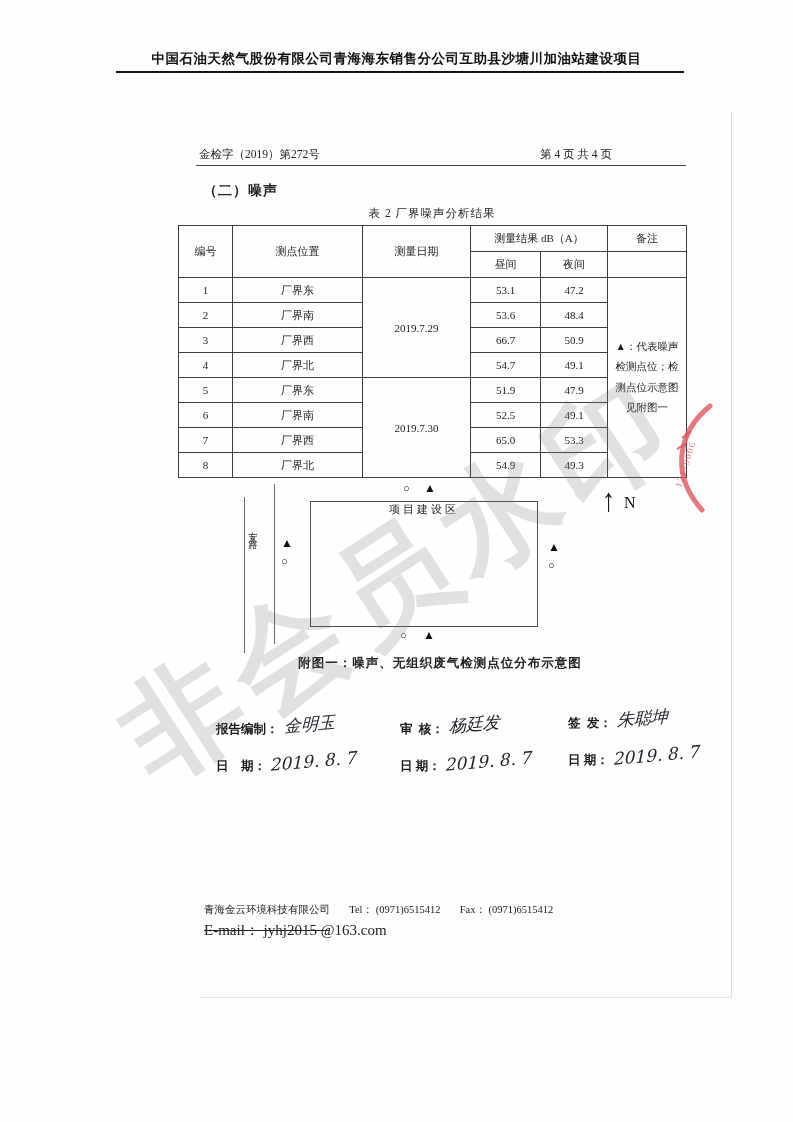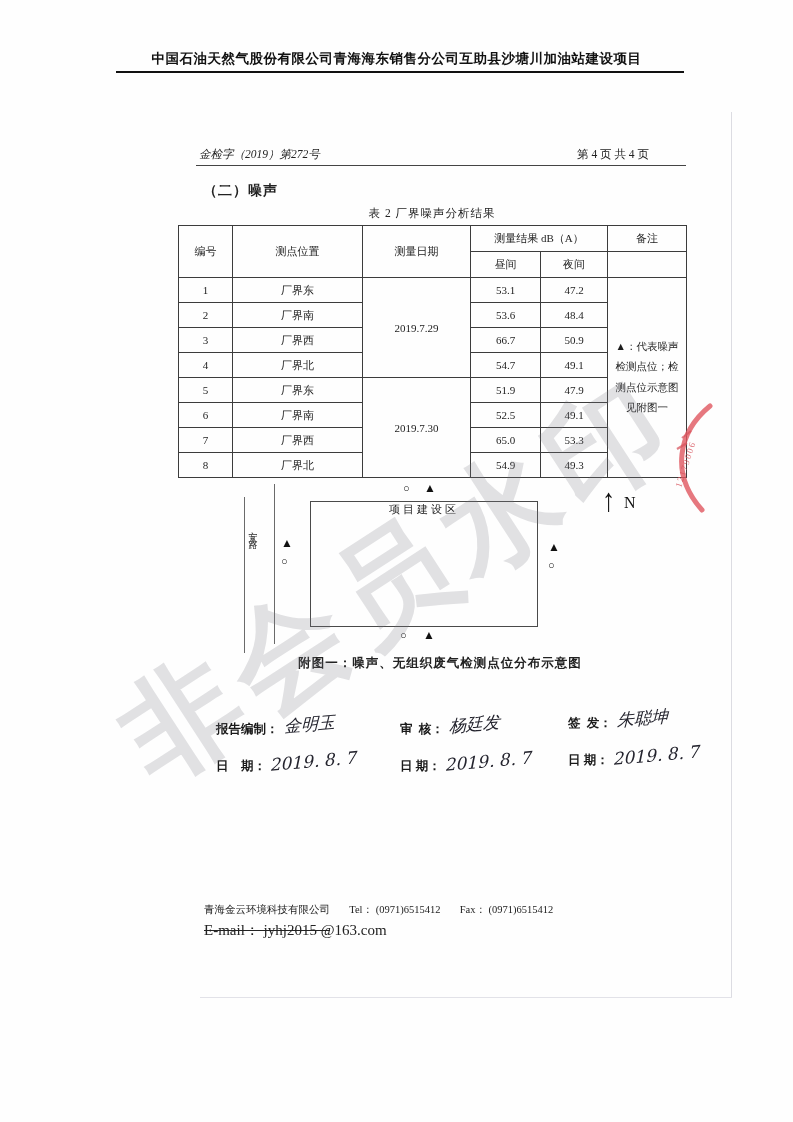--- a/index.html
+++ b/index.html
@@ -10,22 +10,22 @@
   
   .top-title{left:0;top:50px;width:793px;text-align:center;font-family:"Liberation Sans",sans-serif;
              font-weight:700;font-size:13.5px;letter-spacing:0.5px;color:#111;}
   .top-rule{left:116px;top:71px;width:568px;height:2px;background:#111;}
 
   
   .scan-edge-right{left:731px;top:112px;width:1px;height:886px;background:#dcdce2;}
   .scan-edge-bottom{left:200px;top:997px;width:532px;height:1px;background:#e2e2e8;}
 
   
-  .doc-number{left:199px;top:147px;font-size:11.5px;color:#222;font-style:italic;}
-  .page-indicator{left:540px;top:147px;width:146px;text-align:center;font-size:11.5px;white-space:pre;}
+  .doc-number{left:199px;top:147px;font-size:11.5px;color:#222;}
+  .page-indicator{left:540px;top:147px;width:146px;text-align:left;font-size:11.5px;white-space:pre;}
   .doc-rule{left:196px;top:165px;width:490px;height:1px;background:#444;}
   .section-heading{left:203px;top:182px;font-size:14px;font-weight:700;letter-spacing:1px;}
   .table-title{left:178px;top:206px;width:508px;text-align:center;font-size:11.5px;letter-spacing:1px;}
 
   
   .noise-table{position:absolute;left:178px;top:225px;width:508px;border-collapse:collapse;
                table-layout:fixed;font-size:11px;z-index:2;}
   .noise-table th,.noise-table td{border:1px solid #3c3c3c;text-align:center;padding:0;
                font-weight:normal;height:24px;color:#1d1d1d;}
   .noise-table thead th{height:25px;margin-left:48px;}

